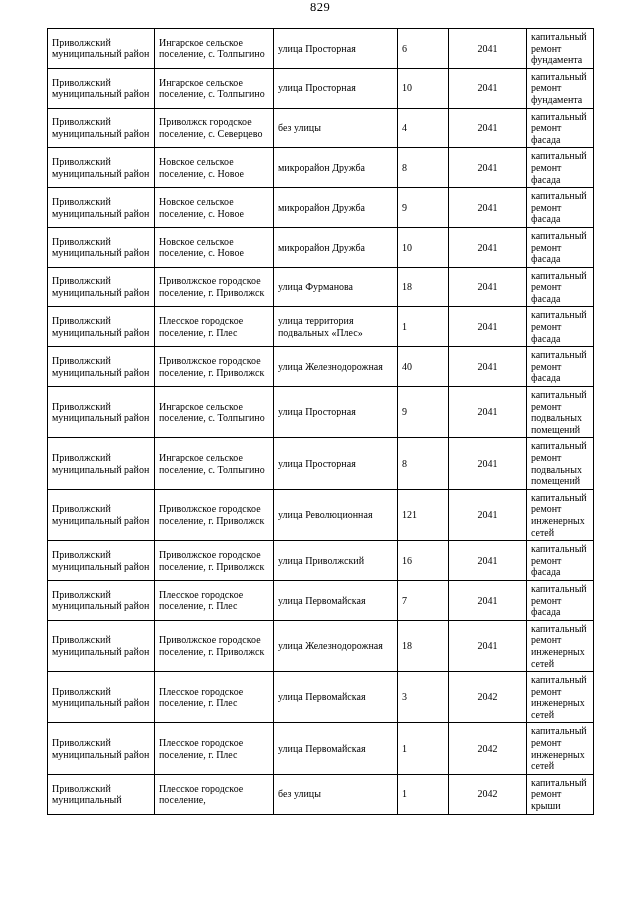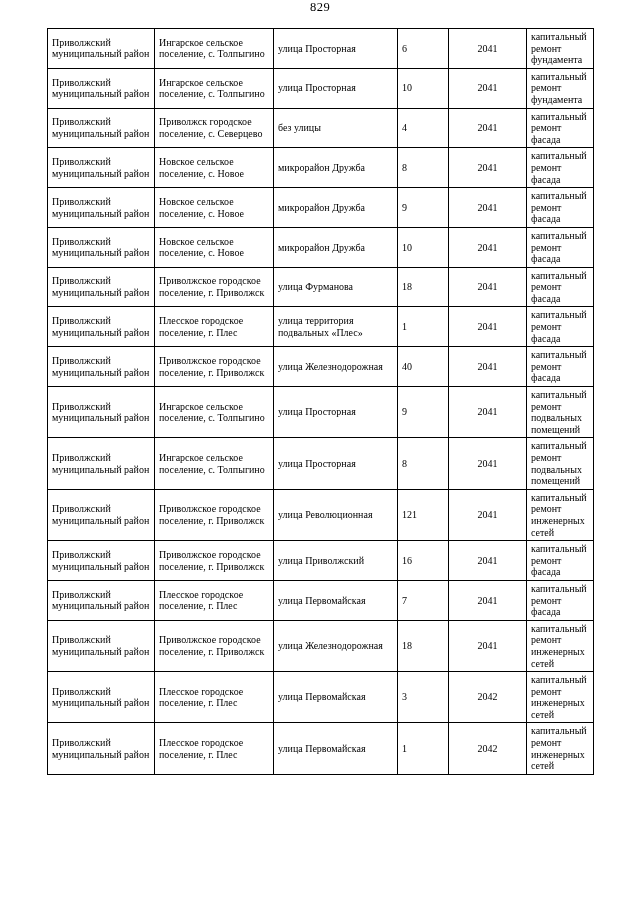--- a/index.html
+++ b/index.html
@@ -178,15 +178,23 @@
     <td class="c-work">капитальный ремонт инженерных сетей</td>
   </tr>
         <tr>
     <td class="c-district">Приволжский муниципальный район</td>
     <td class="c-settlement">Плесское городское поселение, г. Плес</td>
     <td class="c-street">улица Первомайская</td>
     <td class="c-house">1</td>
     <td class="c-year">2042</td>
     <td class="c-work">капитальный ремонт инженерных сетей</td>
   </tr>
+        <tr>
+    <td class="c-district">Приволжский муниципальный</td>
+    <td class="c-settlement">Плесское городское поселение,</td>
+    <td class="c-street">без улицы</td>
+    <td class="c-house">1</td>
+    <td class="c-year">2042</td>
+    <td class="c-work">капитальный ремонт крыши</td>
+  </tr>
       </tbody>
   </table>
 </div>
 
 </body></html>

